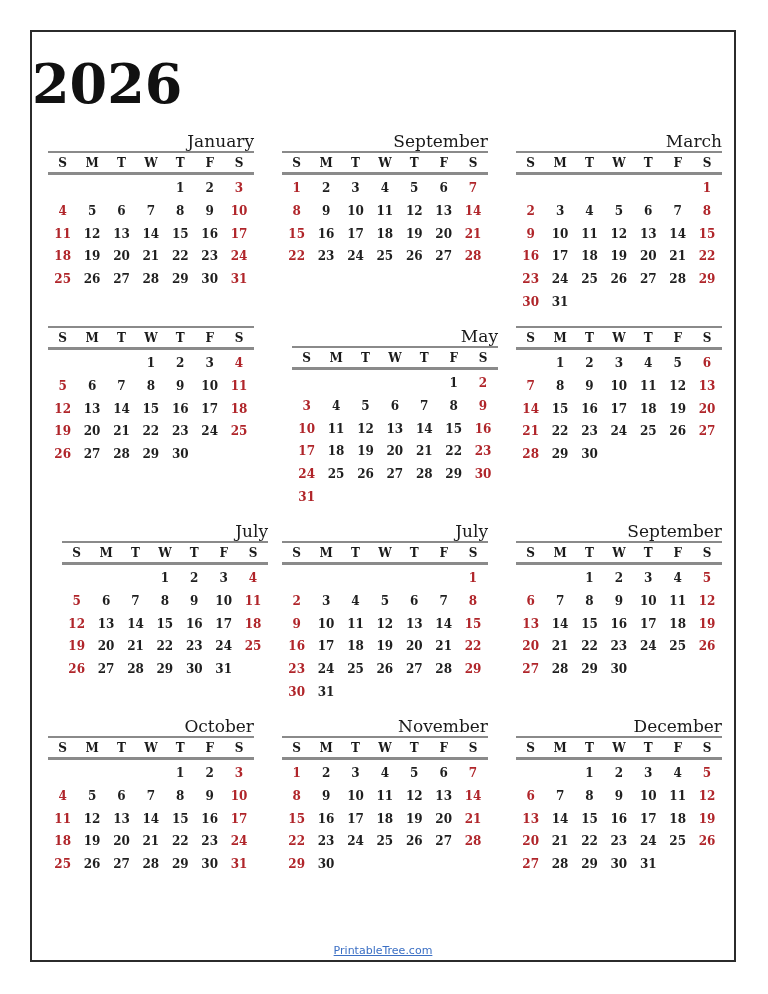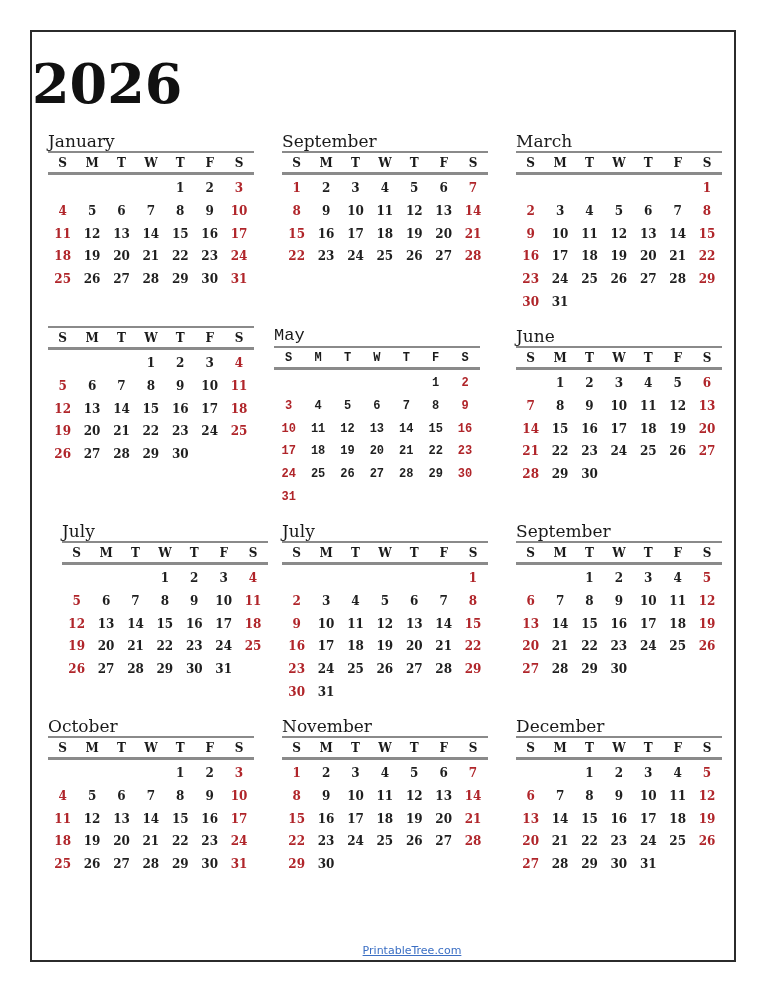--- a/index.html
+++ b/index.html
@@ -11,39 +11,39 @@
   .year {
     position: absolute; left: 0; width: 100%; top: 22px; text-align: left;
     font-family: "DejaVu Serif", "Liberation Serif", serif; font-weight: bold;
     font-size: 54px; line-height: 60px; color: #111;
   }
   .month {
     position: absolute; width: 206px;
     font-family: "DejaVu Serif", "Liberation Serif", serif;
   }
   .month-name {
-    text-align: left; font-size: 17px; line-height: 20px; color: #1a1a1a;
+    text-align: right; font-size: 17px; line-height: 20px; color: #1a1a1a;
     height: 20px;
   }
   .dow {
     display: flex; border-top: 2px solid #8a8a8a; border-bottom: 3px solid #8a8a8a;
     height: 19px; align-items: center;
   }
   .dow span, .week span {
     width: 29.4px; text-align: center; font-weight: bold; font-size: 12px;
   }
   .dow span { color: #1a1a1a; }
   .weeks { margin-top: 2px; }
   .week { display: flex; height: 22.7px; align-items: center; }
   .week span { color: #1f1f1f; }
   .week span.we { color: #b0252a; }
   .footer {
     position: absolute; left: 0; width: 100%; top: 912px; text-align: center;
     font-family: "DejaVu Sans", "Liberation Sans", sans-serif; font-size: 11px;
-    color: #3b6fc4; text-decoration: underline; padding-left: 29px;
+    color: #3b6fc4; text-decoration: underline;
   }
 </style>
 </head>
 <body>
 
 <div class="page">
   <div class="year">2026</div>
   <div id="months-container">
       <div class="month" style="left: 16px; top: 99px;">
     <div class="month-name">January</div>
@@ -309,21 +309,21 @@
             <span class="we"></span>
             <span></span>
             <span></span>
             <span></span>
             <span></span>
             <span></span>
             <span class="we"></span>
           </div>
         </div>
   </div>
-      <div class="month" style="left: 242px; top: 294px; font-family: Liberation Mono, monospace;">
+      <div class="month" style="left: 260px; top: 294px;">
     <div class="month-name">May</div>
     <div class="dow">
           <span>S</span>
           <span>M</span>
           <span>T</span>
           <span>W</span>
           <span>T</span>
           <span>F</span>
           <span>S</span>
         </div>
@@ -378,21 +378,20 @@
             <span></span>
             <span></span>
             <span></span>
             <span></span>
             <span></span>
             <span class="we"></span>
           </div>
         </div>
   </div>
       <div class="month" style="left: 484px; top: 294px;">
-    <div class="month-name">June</div>
     <div class="dow">
           <span>S</span>
           <span>M</span>
           <span>T</span>
           <span>W</span>
           <span>T</span>
           <span>F</span>
           <span>S</span>
         </div>
     <div class="weeks">

